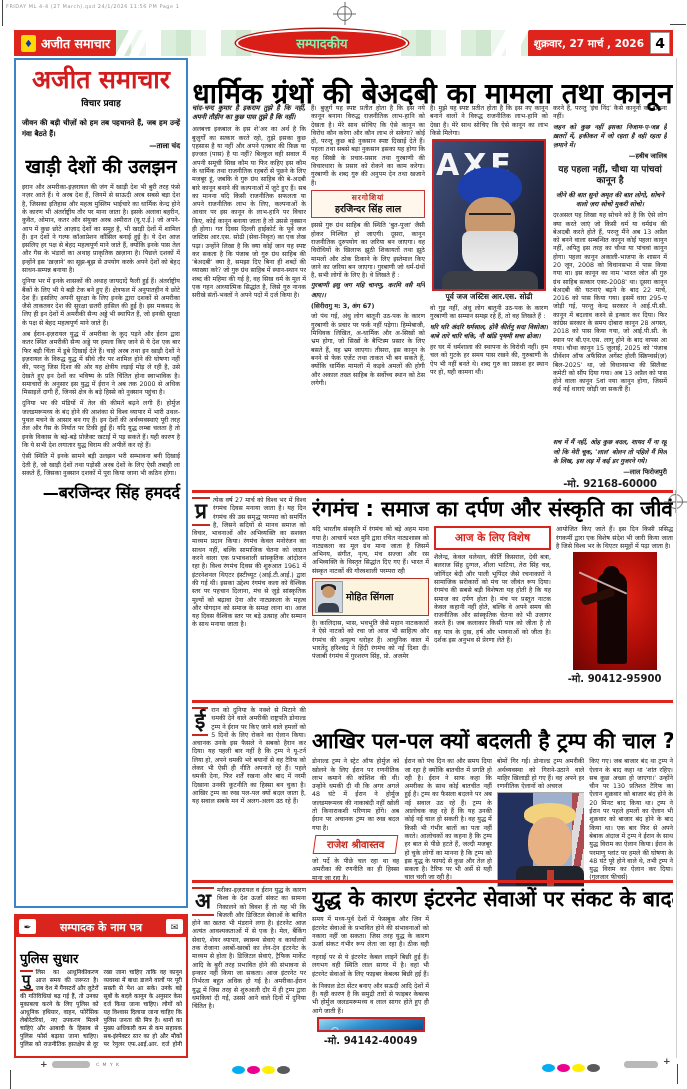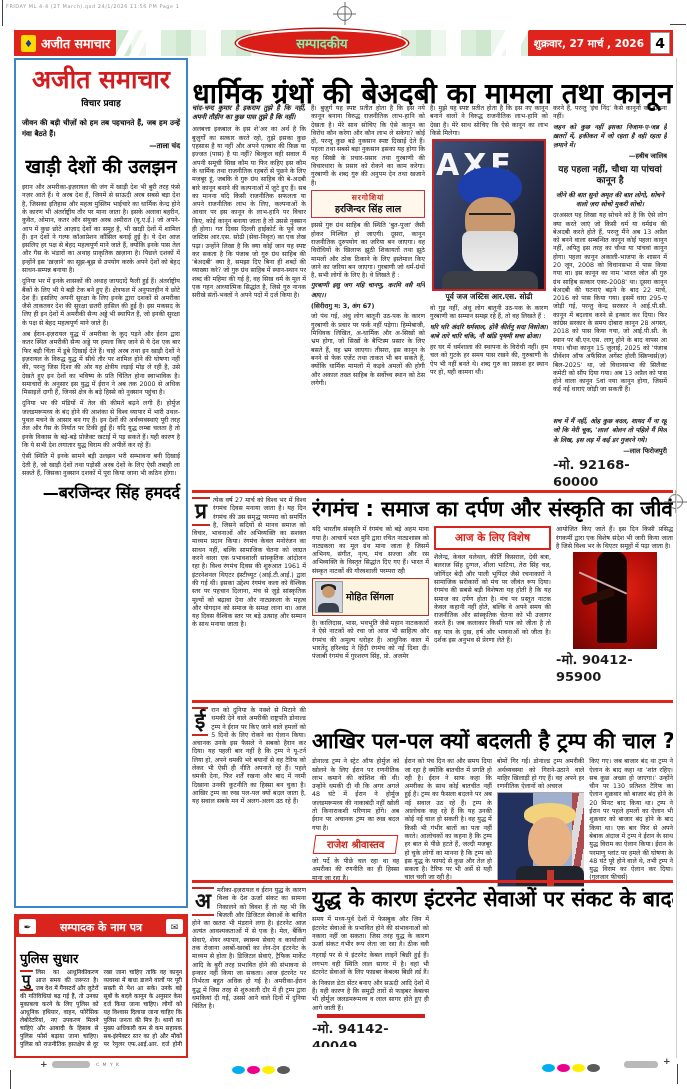--- a/index.html
+++ b/index.html
@@ -116,21 +116,21 @@
   .t-tie{position:absolute;bottom:0;left:49px;width:7px;height:16px;background:#c0392b;}
 
   .photo-cable{position:relative;width:104px;height:100px;margin:2px auto;overflow:hidden;border:2px solid #c22;
      background:linear-gradient(160deg,#9bd9f2 0%,#2e8fd0 45%,#0a4f96 100%);}
   .c-cable{position:absolute;top:46px;left:-8px;width:130px;height:10px;background:linear-gradient(#f2f2f2,#b9bcc2);
            transform:rotate(-14deg);border-radius:4px;}
   .c-seg{position:absolute;top:30px;left:58px;width:34px;height:16px;background:#3d4450;transform:rotate(-14deg);border-radius:3px;}
   .c-bub{position:absolute;top:8px;left:12px;width:6px;height:6px;border:1px solid #e6f7ff;border-radius:50%;opacity:.8;}
 
   .redname{color:#c62a1e;font-weight:bold;font-size:8.5px;line-height:1.2;}
-  .phone{font-weight:bold;font-size:13px;text-align:left;}
+  .phone{font-weight:bold;font-size:10px;text-align:center;}
 
   
   .dot{display:inline-block;width:13px;height:8px;border-radius:50%;margin-right:2px;vertical-align:middle;}
   .pill{position:absolute;height:7px;background:#b9b9b9;border-radius:4px;}
   .plus{position:absolute;font-size:9px;color:#444;font-weight:bold;}
   .cmyklbl{position:absolute;font-size:4.5px;color:#777;letter-spacing:1px;}
   .vline-r{position:absolute;top:58px;left:676px;width:1px;height:1000px;background:#cfcfcf;}
 </style>
 </head>
 <body>

